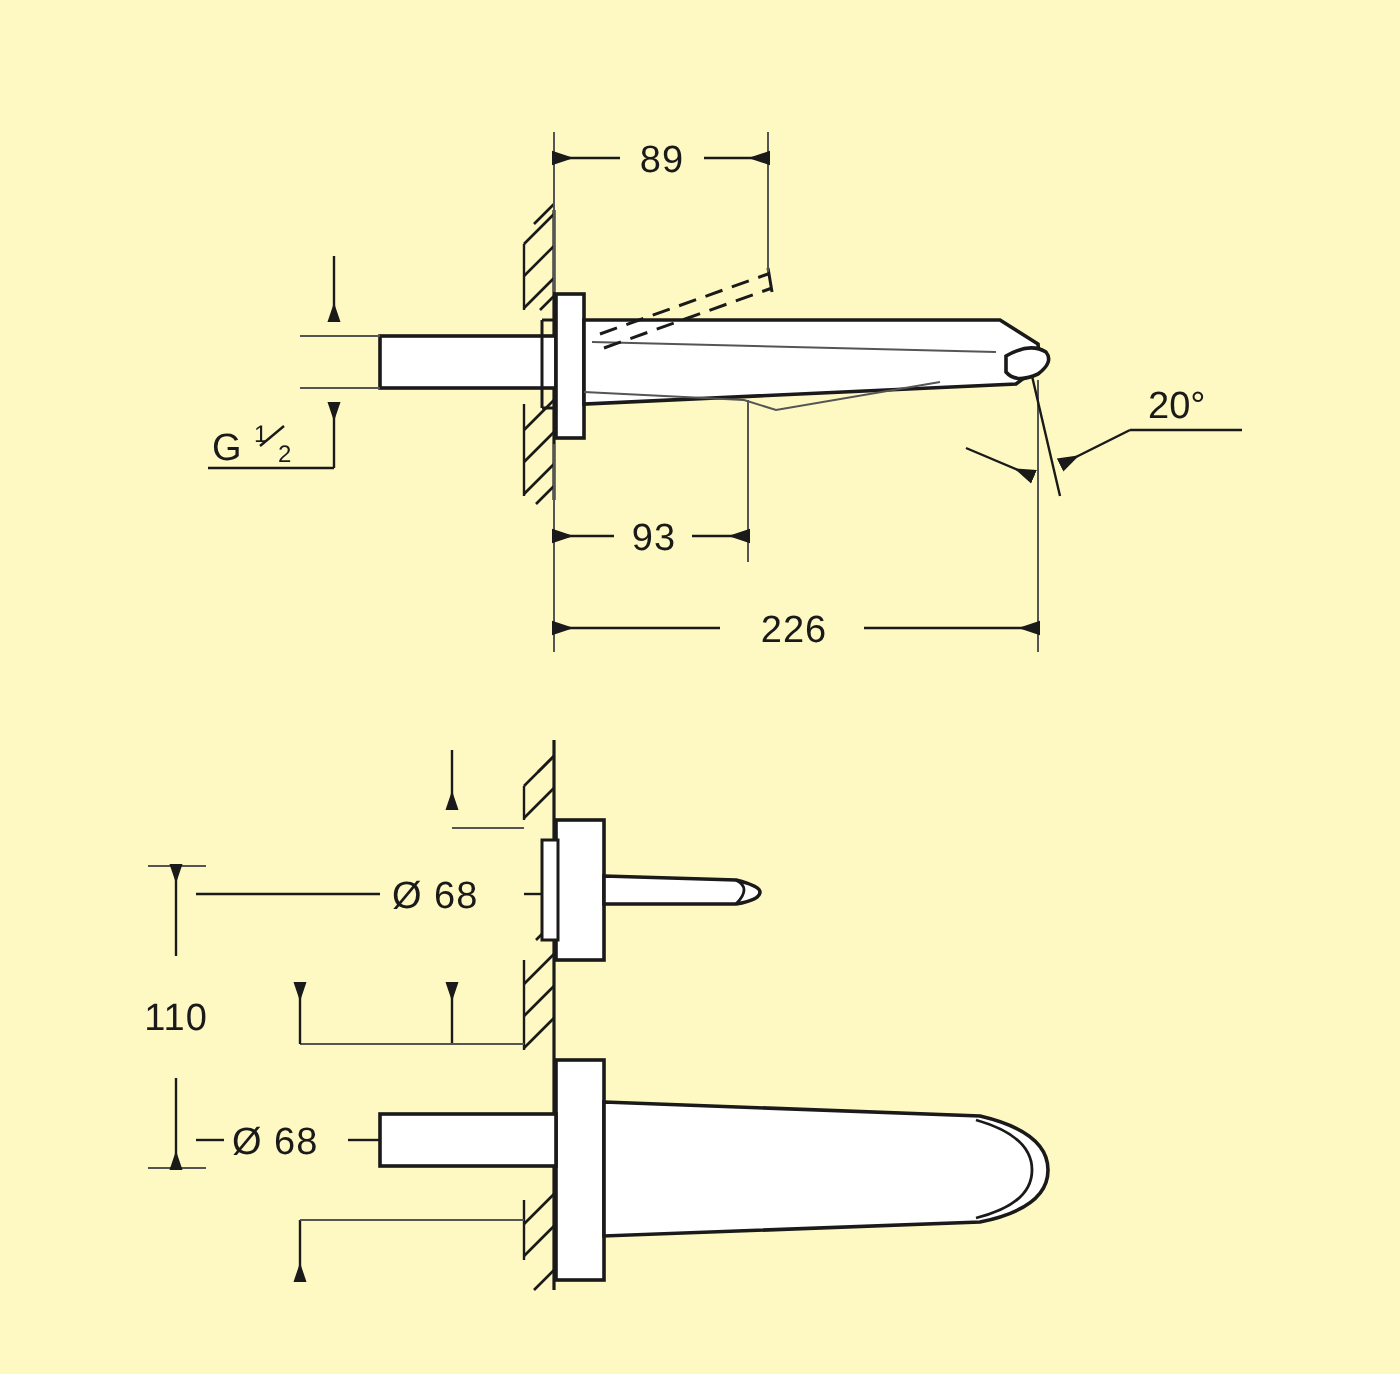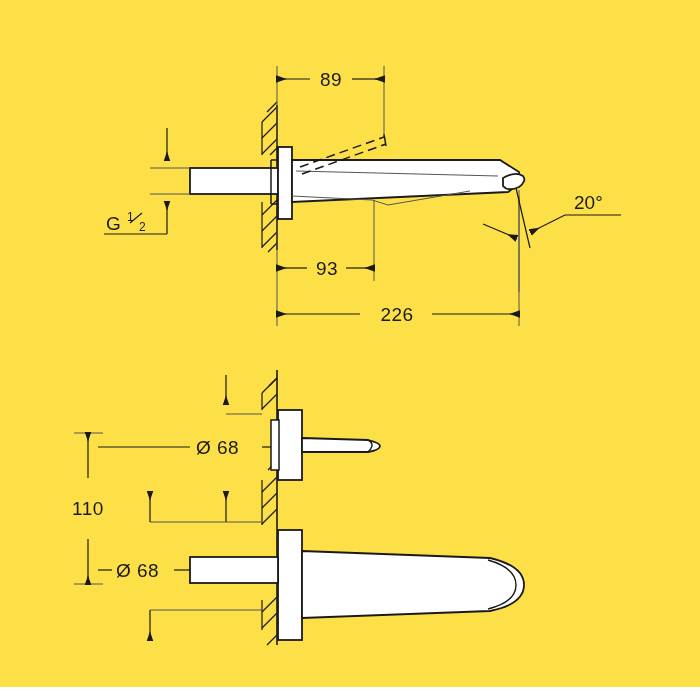--- a/index.html
+++ b/index.html
@@ -10,21 +10,21 @@
   body {
     width: 700px;
     height: 700px;
     font-family: "Liberation Sans", sans-serif;
     overflow: hidden;
   }
   #drawing-root {
     position: relative;
     width: 700px;
     height: 687px;
-    background: #fde047;
+    background: #fef9c3;
   }
   svg.tech-drawing {
     display: block;
     width: 700px;
     height: 700px;
   }
   .dim-text {
     font-family: "Liberation Sans", sans-serif;
     font-size: 19px;
     fill: #1a1a1a;

